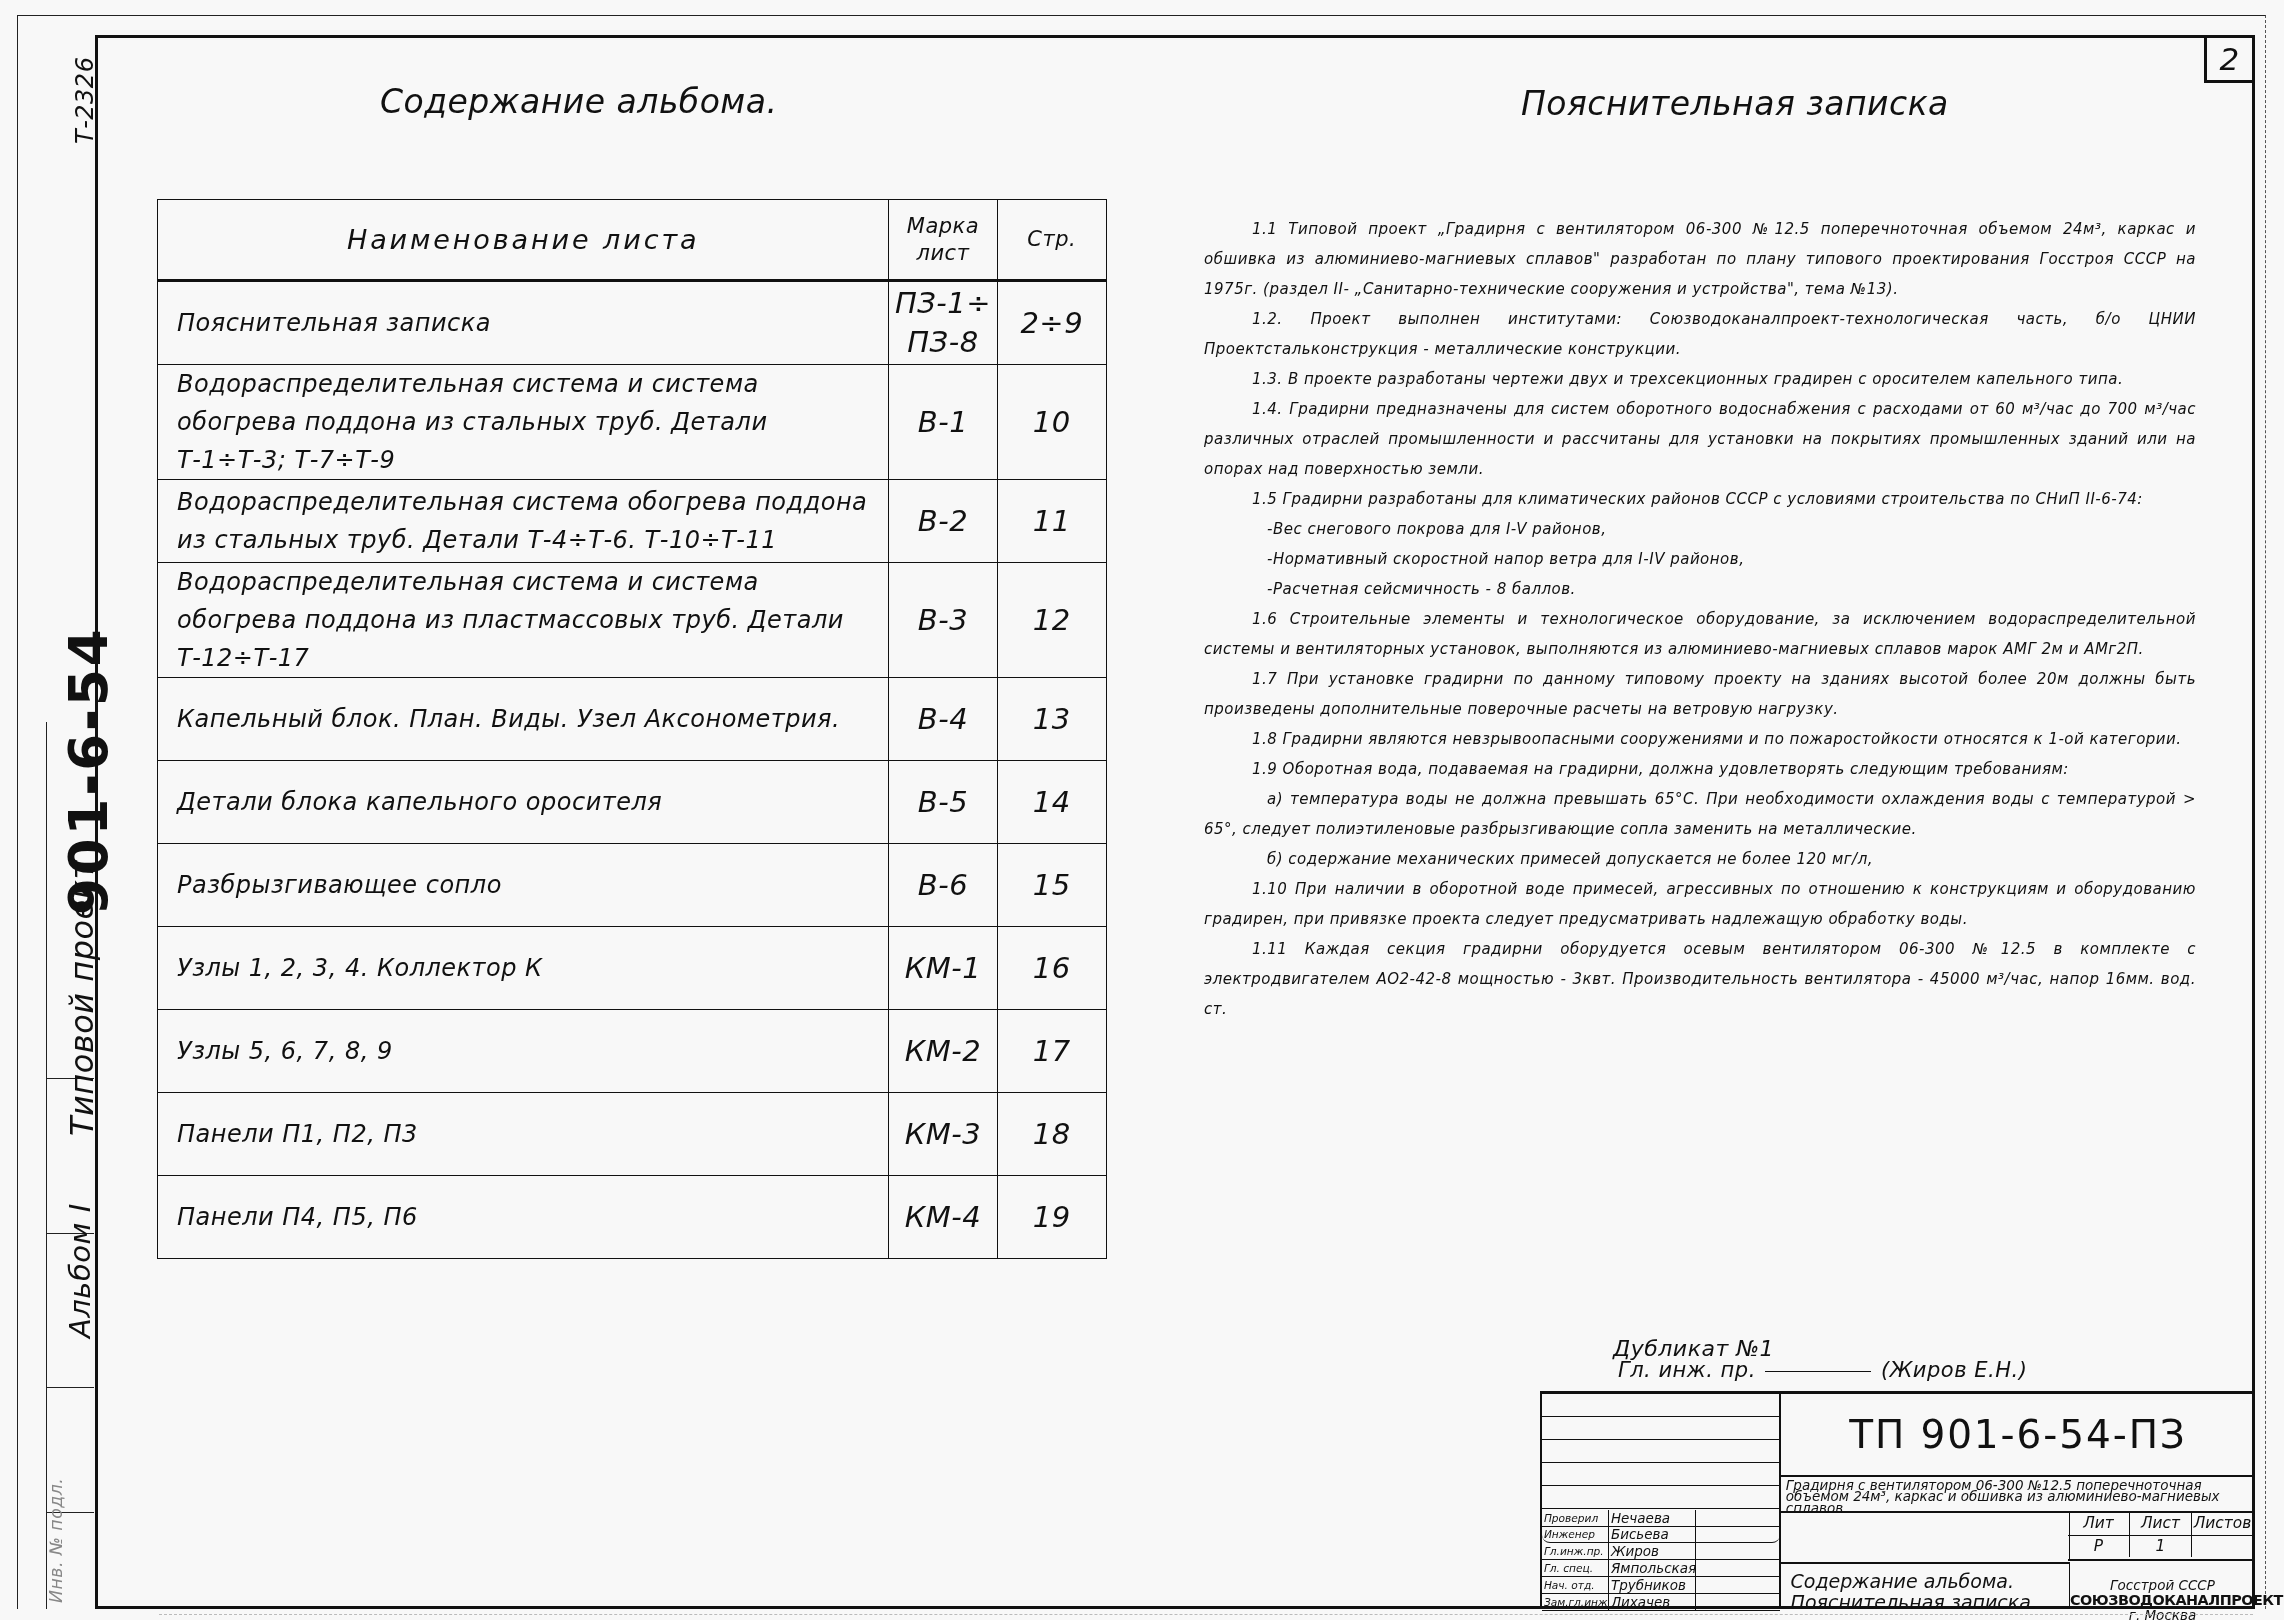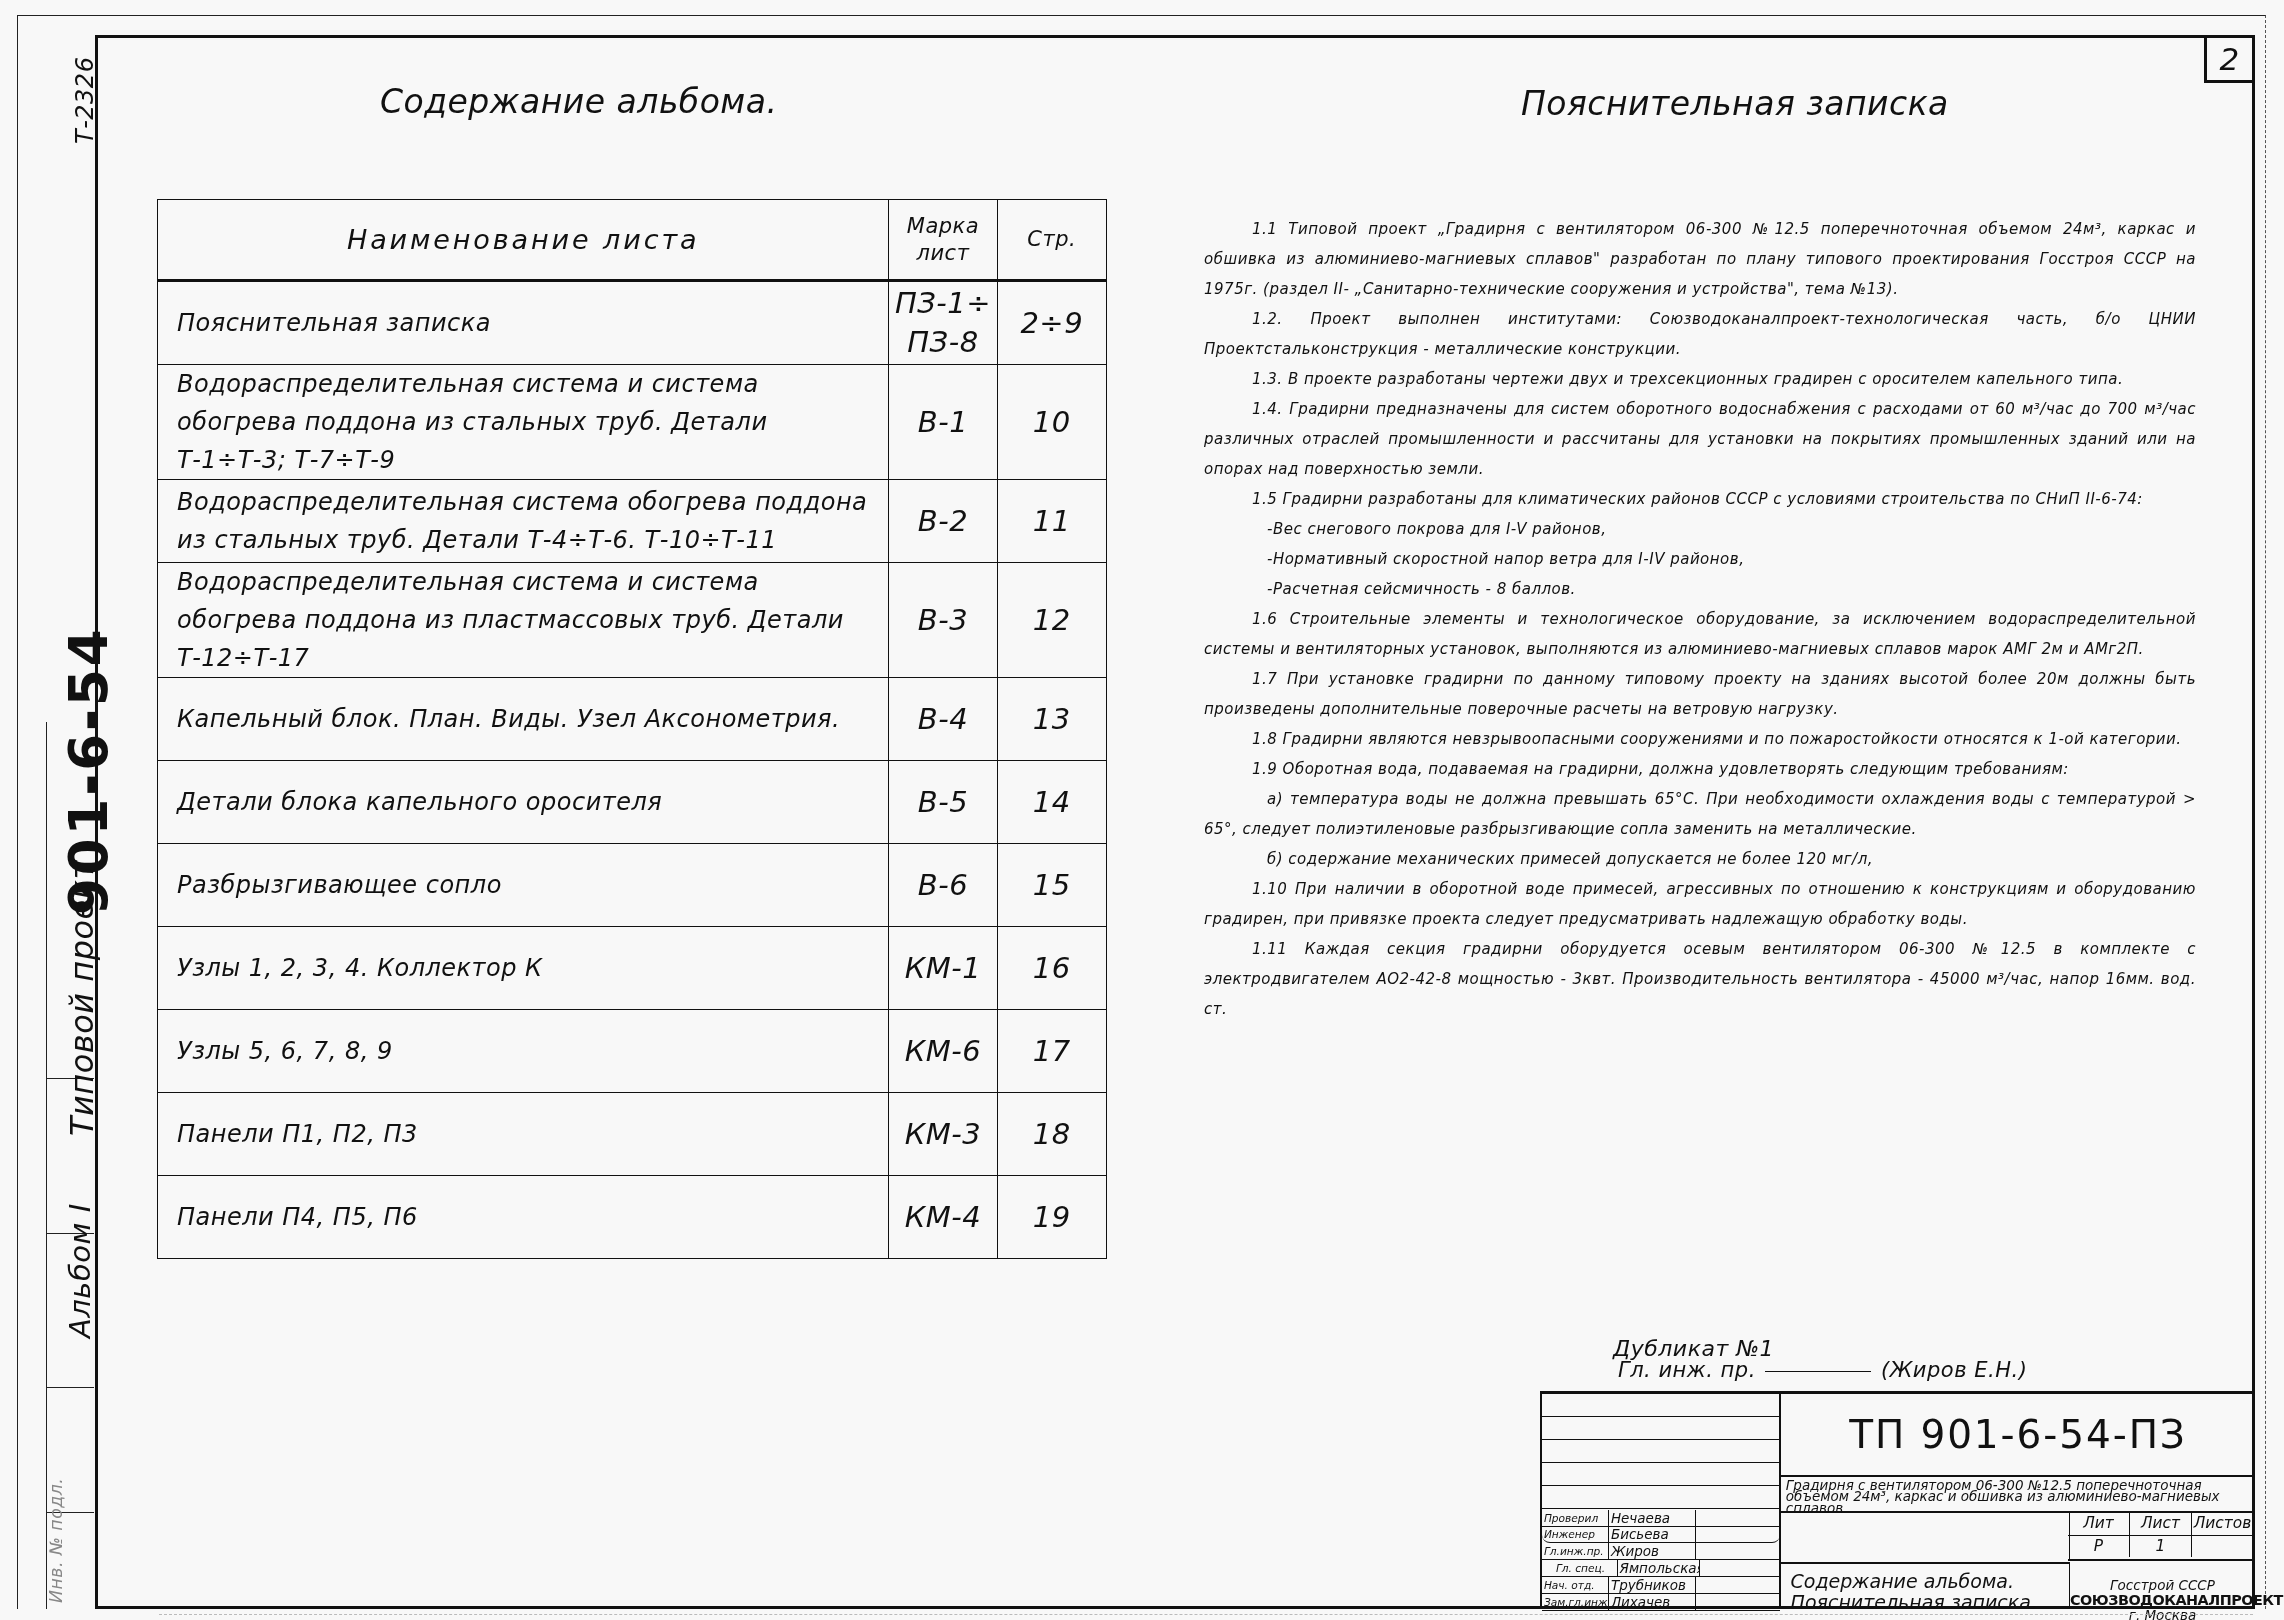--- a/index.html
+++ b/index.html
@@ -145,21 +145,21 @@
         <td class="c-mark">В-6</td>
         <td class="c-page">15</td>
       </tr>
       <tr>
         <td class="c-name">Узлы 1, 2, 3, 4. Коллектор К</td>
         <td class="c-mark">КМ-1</td>
         <td class="c-page">16</td>
       </tr>
       <tr>
         <td class="c-name">Узлы 5, 6, 7, 8, 9</td>
-        <td class="c-mark">КМ-6</td>
+        <td class="c-mark">КМ-2</td>
         <td class="c-page">17</td>
       </tr>
       <tr>
         <td class="c-name">Панели П1, П2, П3</td>
         <td class="c-mark">КМ-3</td>
         <td class="c-page">18</td>
       </tr>
       <tr>
         <td class="c-name">Панели П4, П5, П6</td>
         <td class="c-mark">КМ-4</td>
@@ -235,21 +235,21 @@
         <span class="r-name">Бисьева</span>
         <span class="r-sign"></span>
         <span class="r-date"></span>
       </div>
       <div class="tb-row" style="top: 149px; height: 17px;">
         <span class="r-role">Гл.инж.пр.</span>
         <span class="r-name">Жиров</span>
         <span class="r-sign"></span>
         <span class="r-date"></span>
       </div>
-      <div class="tb-row" style="top: 166px; height: 17px; padding-left: 12px;">
+      <div class="tb-row" style="top: 166px; height: 17px;">
         <span class="r-role">Гл. спец.</span>
         <span class="r-name">Ямпольская</span>
         <span class="r-sign"></span>
         <span class="r-date"></span>
       </div>
       <div class="tb-row" style="top: 183px; height: 17px;">
         <span class="r-role">Нач. отд.</span>
         <span class="r-name">Трубников</span>
         <span class="r-sign"></span>
         <span class="r-date"></span>

